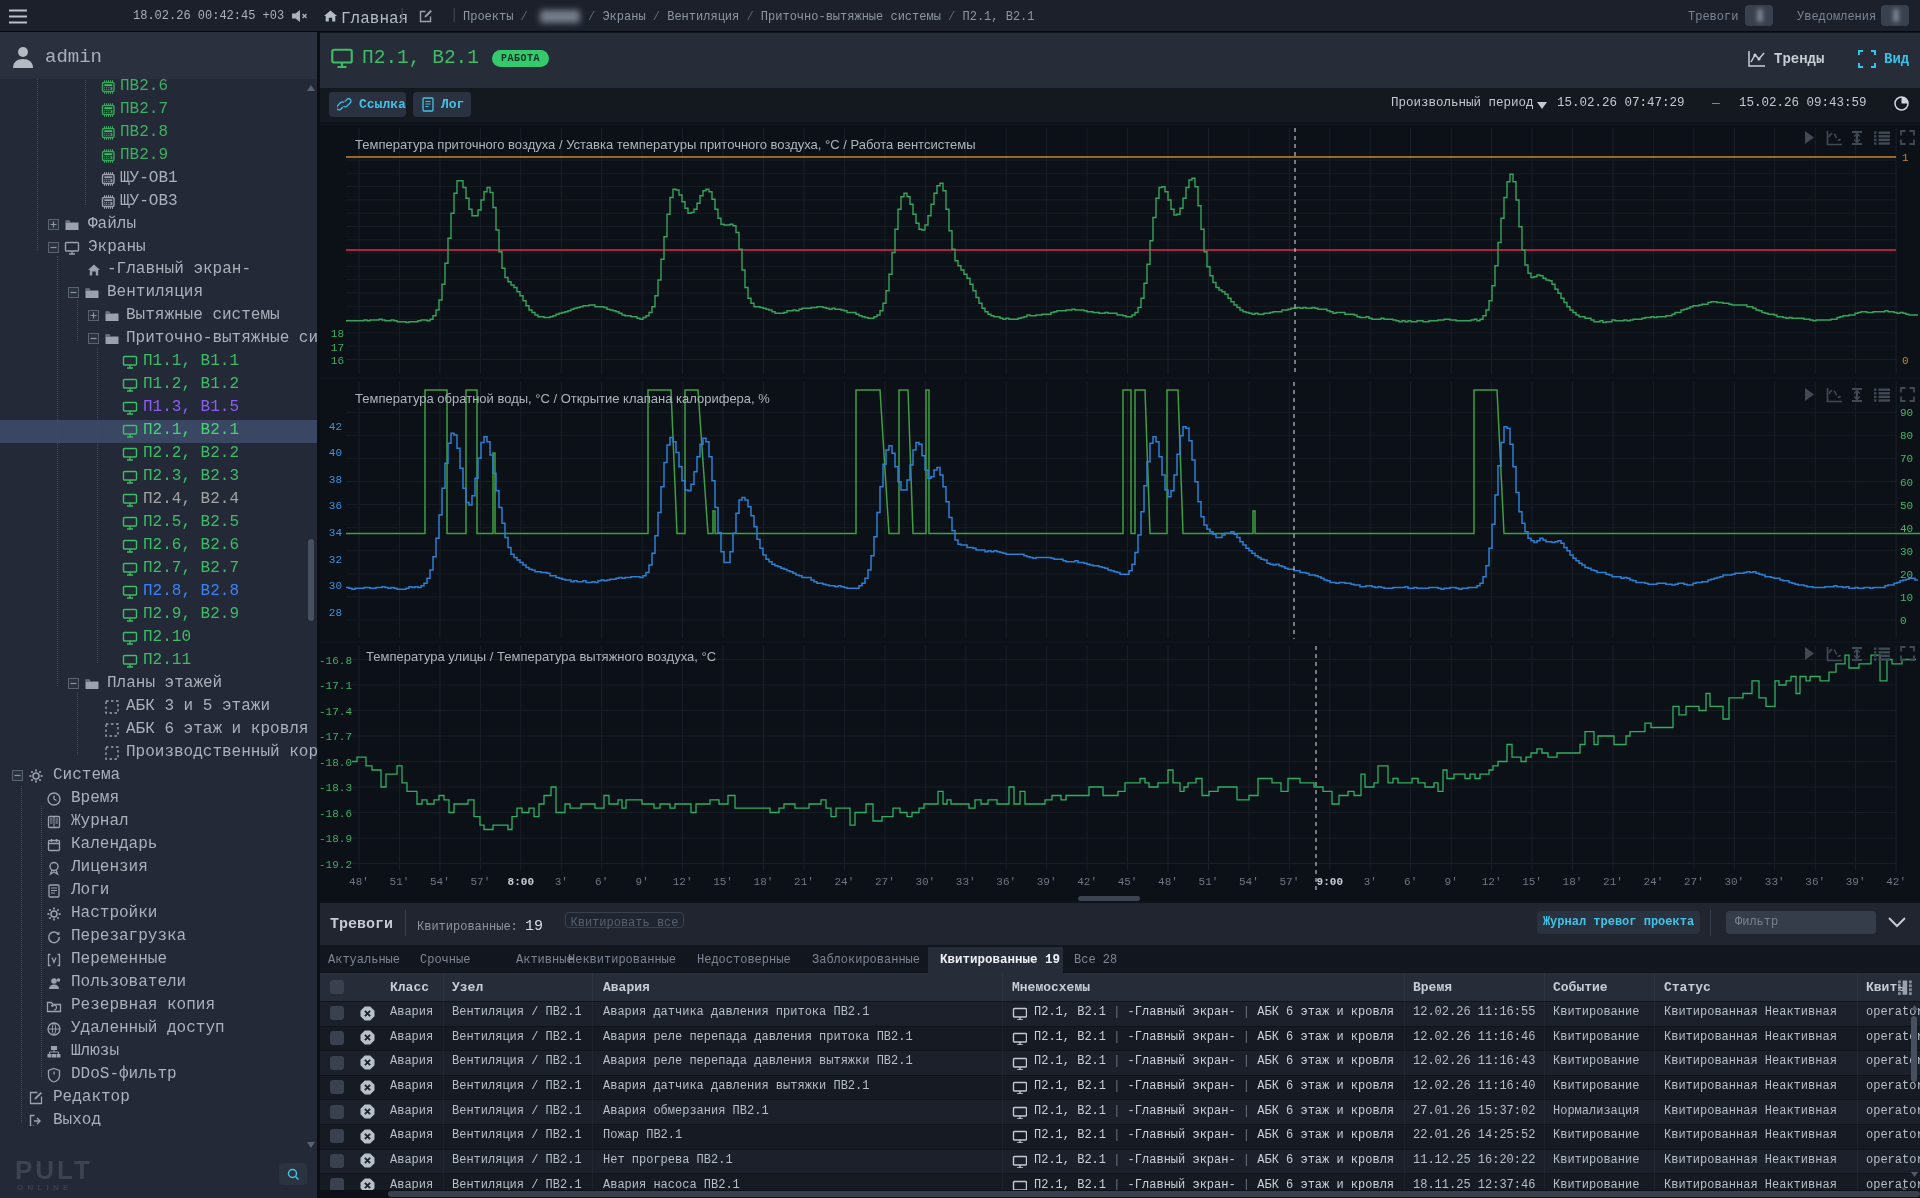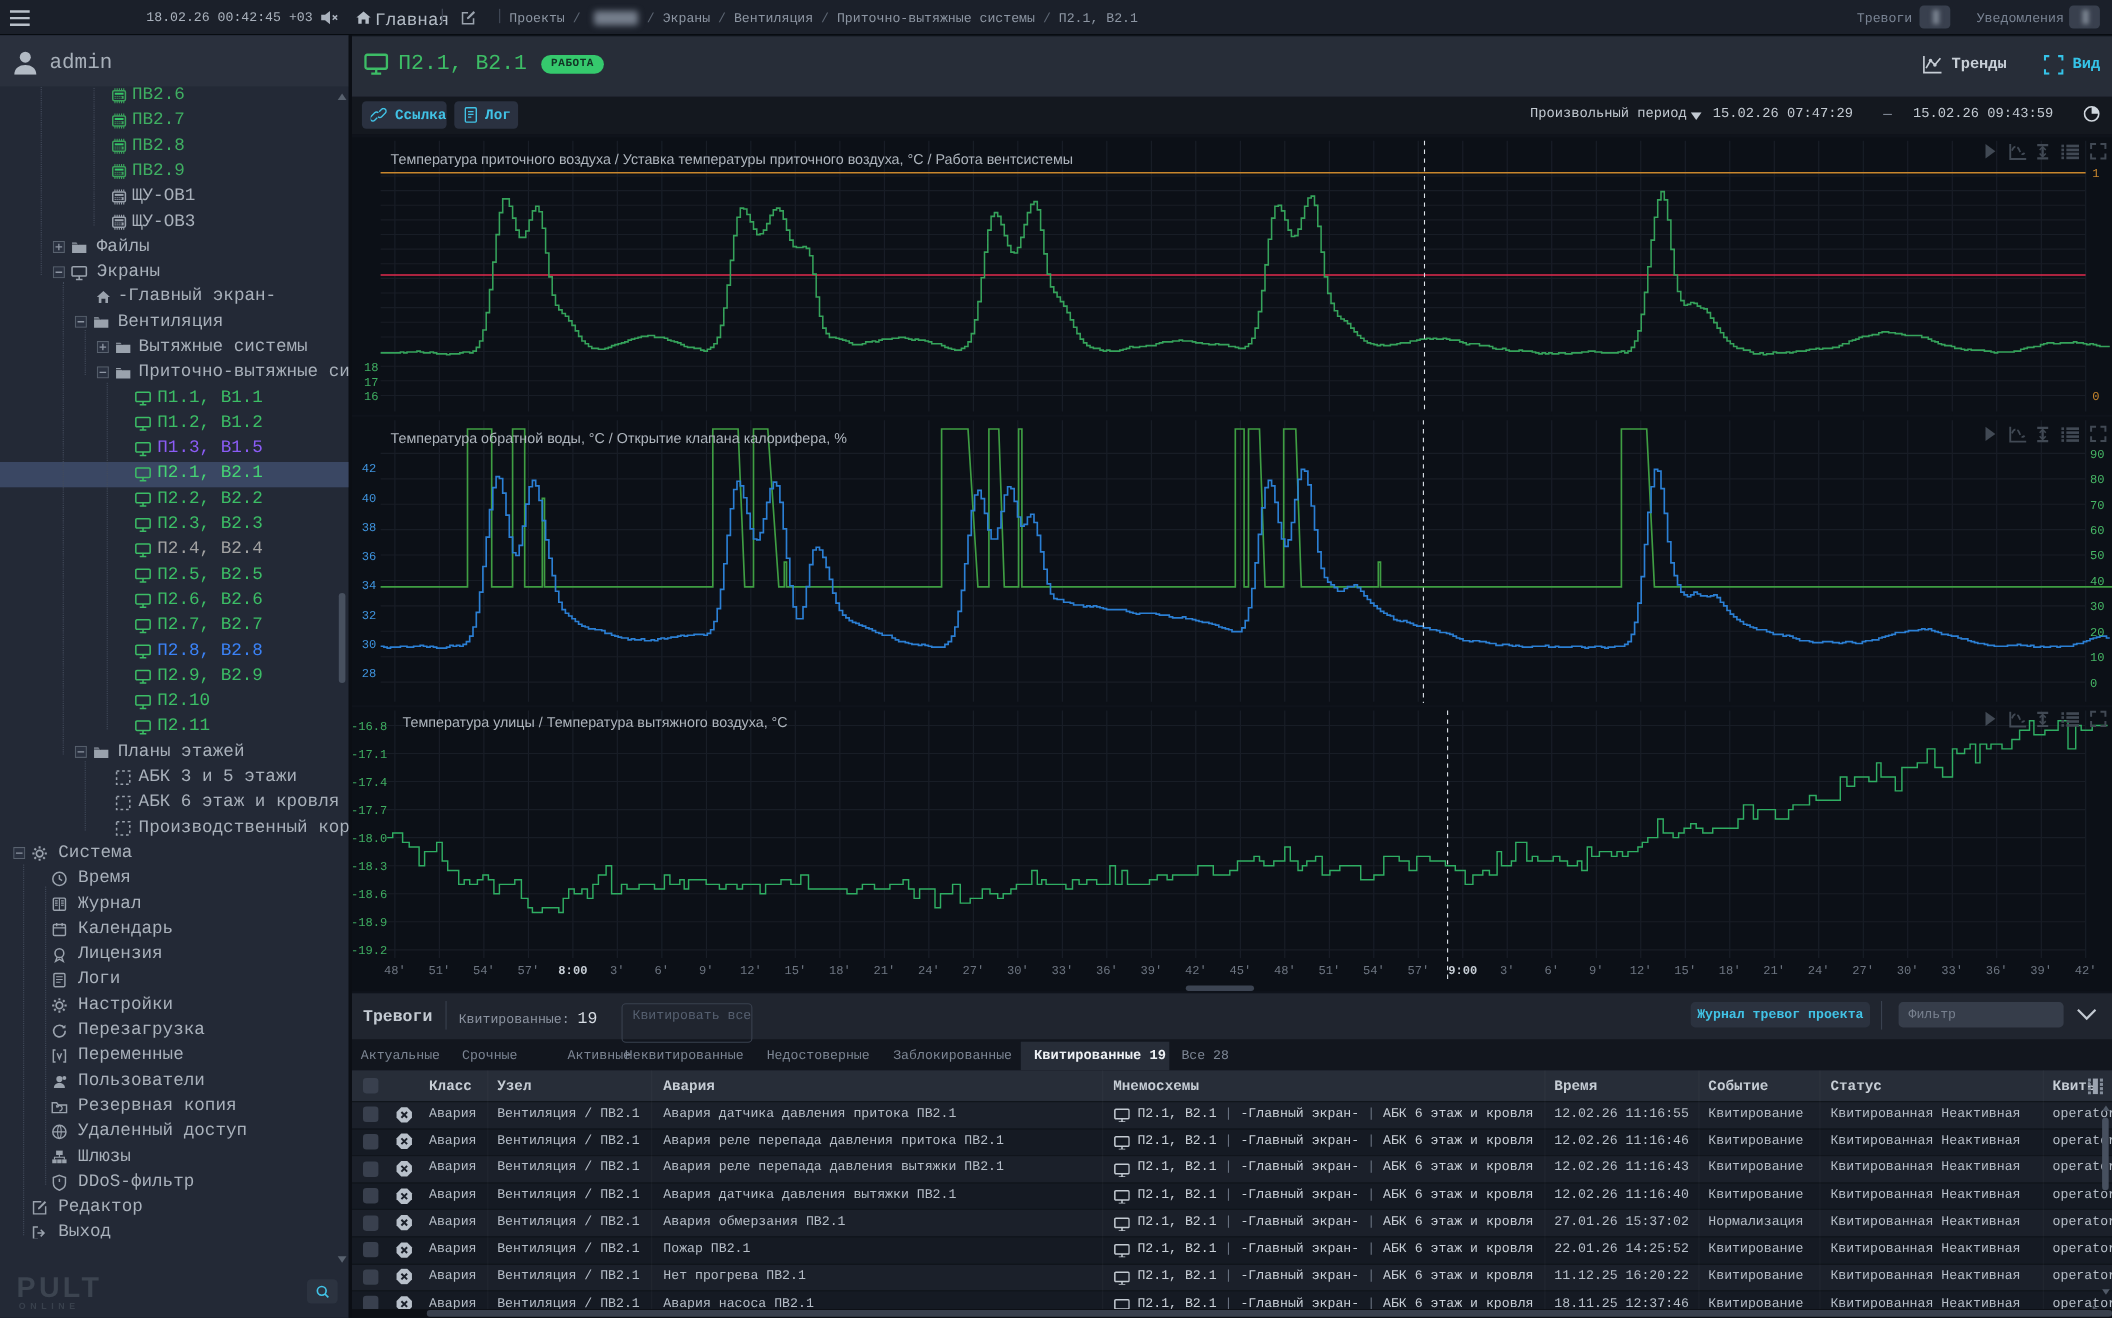--- a/index.html
+++ b/index.html
@@ -743,21 +743,21 @@
     <rect x="1078" y="896" width="62" height="5" rx="2.5" fill="#3c4452"></rect>
   </svg>
 
 <div class="abs" style="left:320px;top:903px;width:1600px;height:42px;background:#20252f"></div>
 <div class="abs" style="left:320px;top:945px;width:1600px;height:28px;background:#12161e"></div>
 <div class="abs" style="left:928px;top:947px;width:135px;height:26px;background:#272d38"></div>
 <div class="abs" style="left:320px;top:973px;width:1600px;height:28px;background:#272d38"></div>
 <div class="abs" style="left:330px;top:916px;font-size:15px;font-weight:bold;color:#c3cad2">Тревоги</div>
 <div class="abs" style="left:405px;top:910px;width:1px;height:26px;background:#39414f"></div>
 <div class="abs" style="left:417px;top:918px;font-size:12px;color:#8d95a2">Квитированные: <span style="font-size:15px;color:#d6dce3">19</span></div>
-<div class="abs" style="left:565px;top:912px;width:119px;height:36px;border:1px solid #39414f;border-radius:4px;font-size:12px;color:#566070;text-align:right;line-height:21px;white-space:nowrap">Квитировать все</div>
+<div class="abs" style="left:565px;top:912px;width:119px;height:16px;border:1px solid #39414f;border-radius:4px;font-size:12px;color:#566070;text-align:center;line-height:21px;white-space:nowrap">Квитировать все</div>
 <div class="abs" style="left:1537px;top:911px;width:163px;height:23px;background:#2b323f;border-radius:4px;font-size:12px;font-weight:bold;color:#41c3e6;text-align:center;line-height:23px;white-space:nowrap">Журнал тревог проекта</div>
 <div class="abs" style="left:1710px;top:910px;width:1px;height:26px;background:#39414f"></div>
 <div class="abs" style="left:1726px;top:911px;width:150px;height:23px;background:#363d4a;border-radius:4px;font-size:12px;color:#78818f;line-height:23px;padding-left:9px">Фильтр</div>
 <svg class="abs" style="left:1888px;top:917px" width="18" height="11">
     <path d="M1 1l8 8 8-8" stroke="#c3cad2" stroke-width="2" fill="none"></path>
   </svg>
 <div class="abs tab" style="left:328px">Актуальные</div>
 <div class="abs tab" style="left:420px">Срочные</div>
 <div class="abs tab" style="left:516px">Активные</div>
 <div class="abs tab" style="left:568px">Неквитированные</div>

